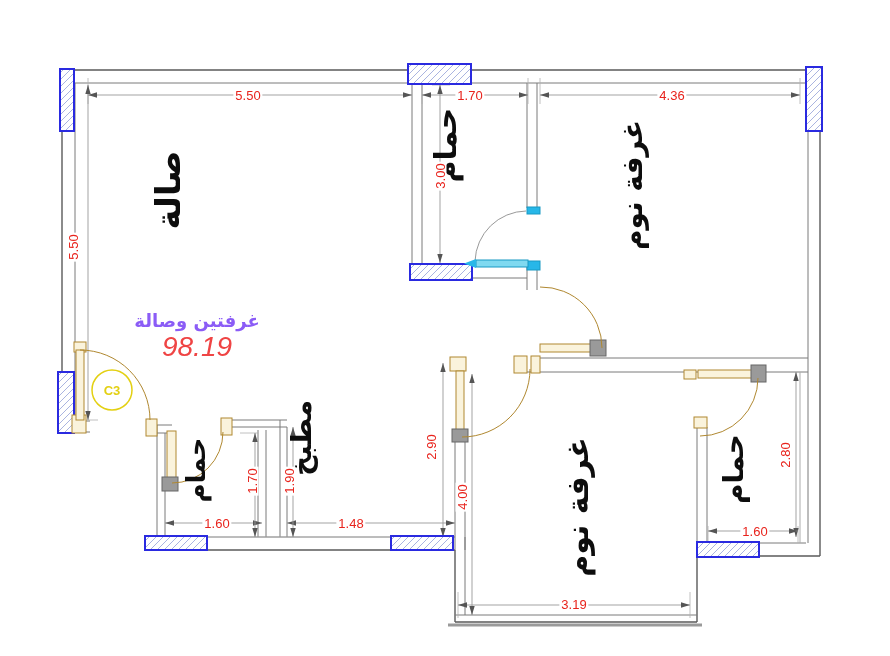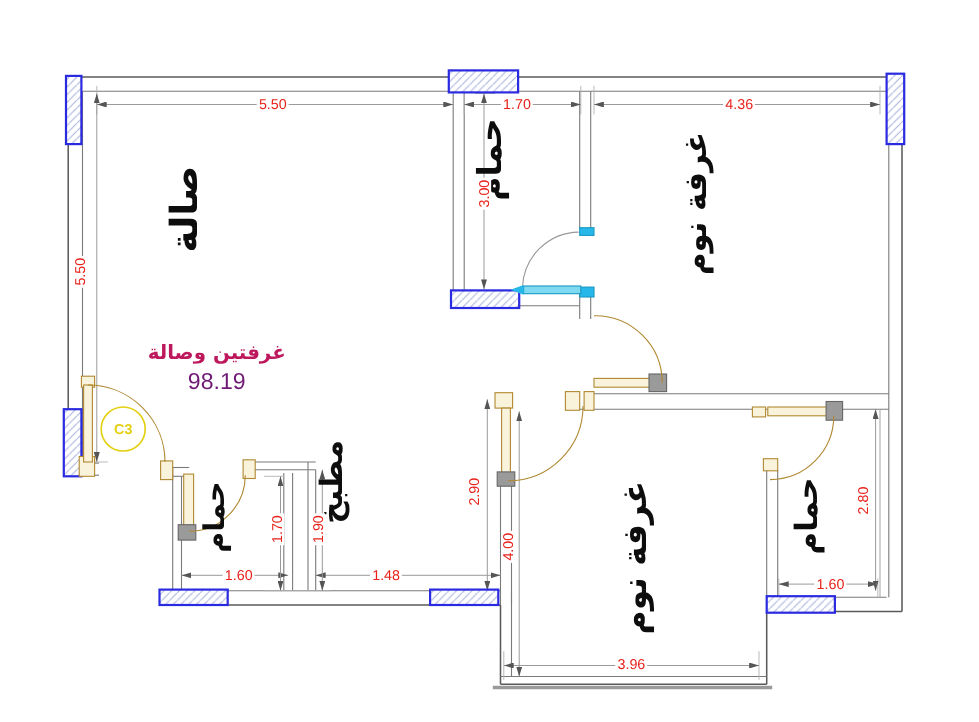--- a/index.html
+++ b/index.html
@@ -4,22 +4,22 @@
 <style>
   html,body{margin:0;padding:0;background:#ffffff;}
   #canvas{position:relative;width:890px;height:656px;background:#ffffff;overflow:hidden;
           font-family:"DejaVu Sans",sans-serif;}
   #drawing{position:absolute;left:0;top:0;}
   .lbl{position:absolute;transform:translate(-50%,-50%);white-space:nowrap;line-height:1;}
   .lbl.v{transform:translate(-50%,-50%) rotate(-90deg);}
   .dim{color:#e8231c;font-size:13px;font-family:"Liberation Sans",sans-serif;
        background:#ffffff;padding:0 2px;}
   .room{color:#0d0d0d;font-weight:bold;}
-  .note{color:#be185d;font-size:18px;font-weight:bold;}
-  .area{color:#701a75;font-size:21px;font-family:"Liberation Sans",sans-serif;}
+  .note{color:#8b5cf6;font-size:18px;font-weight:bold;}
+  .area{color:#ef4444;font-size:28px;font-family:"Liberation Sans",sans-serif;font-style:italic;}
   .mark{color:#e3d012;font-size:13px;font-weight:bold;font-family:"Liberation Sans",sans-serif;}
 </style>
 </head>
 <body>
 
 <div id="canvas">
 
 <svg id="drawing" width="890" height="656" viewBox="0 0 890 656">
   <defs>
     <pattern id="wh" width="7" height="7" patternUnits="userSpaceOnUse">
@@ -193,14 +193,14 @@
   <span class="lbl v dim" style="left:73px;top:247px;">5.50</span>
   <span class="lbl v dim" style="left:440px;top:176px;">3.00</span>
   <span class="lbl v dim" style="left:431px;top:447px;">2.90</span>
   <span class="lbl v dim" style="left:462px;top:497px;">4.00</span>
   <span class="lbl v dim" style="left:785px;top:455px;">2.80</span>
   <span class="lbl dim" style="left:217px;top:523px;">1.60</span>
   <span class="lbl dim" style="left:351px;top:523px;">1.48</span>
   <span class="lbl v dim" style="left:252px;top:481px;">1.70</span>
   <span class="lbl v dim" style="left:289px;top:481px;">1.90</span>
   <span class="lbl dim" style="left:755px;top:531px;">1.60</span>
-  <span class="lbl dim" style="left:574px;top:604px;">3.96</span>
+  <span class="lbl dim" style="left:574px;top:604px;">3.19</span>
 </div>
 
 </body></html>

